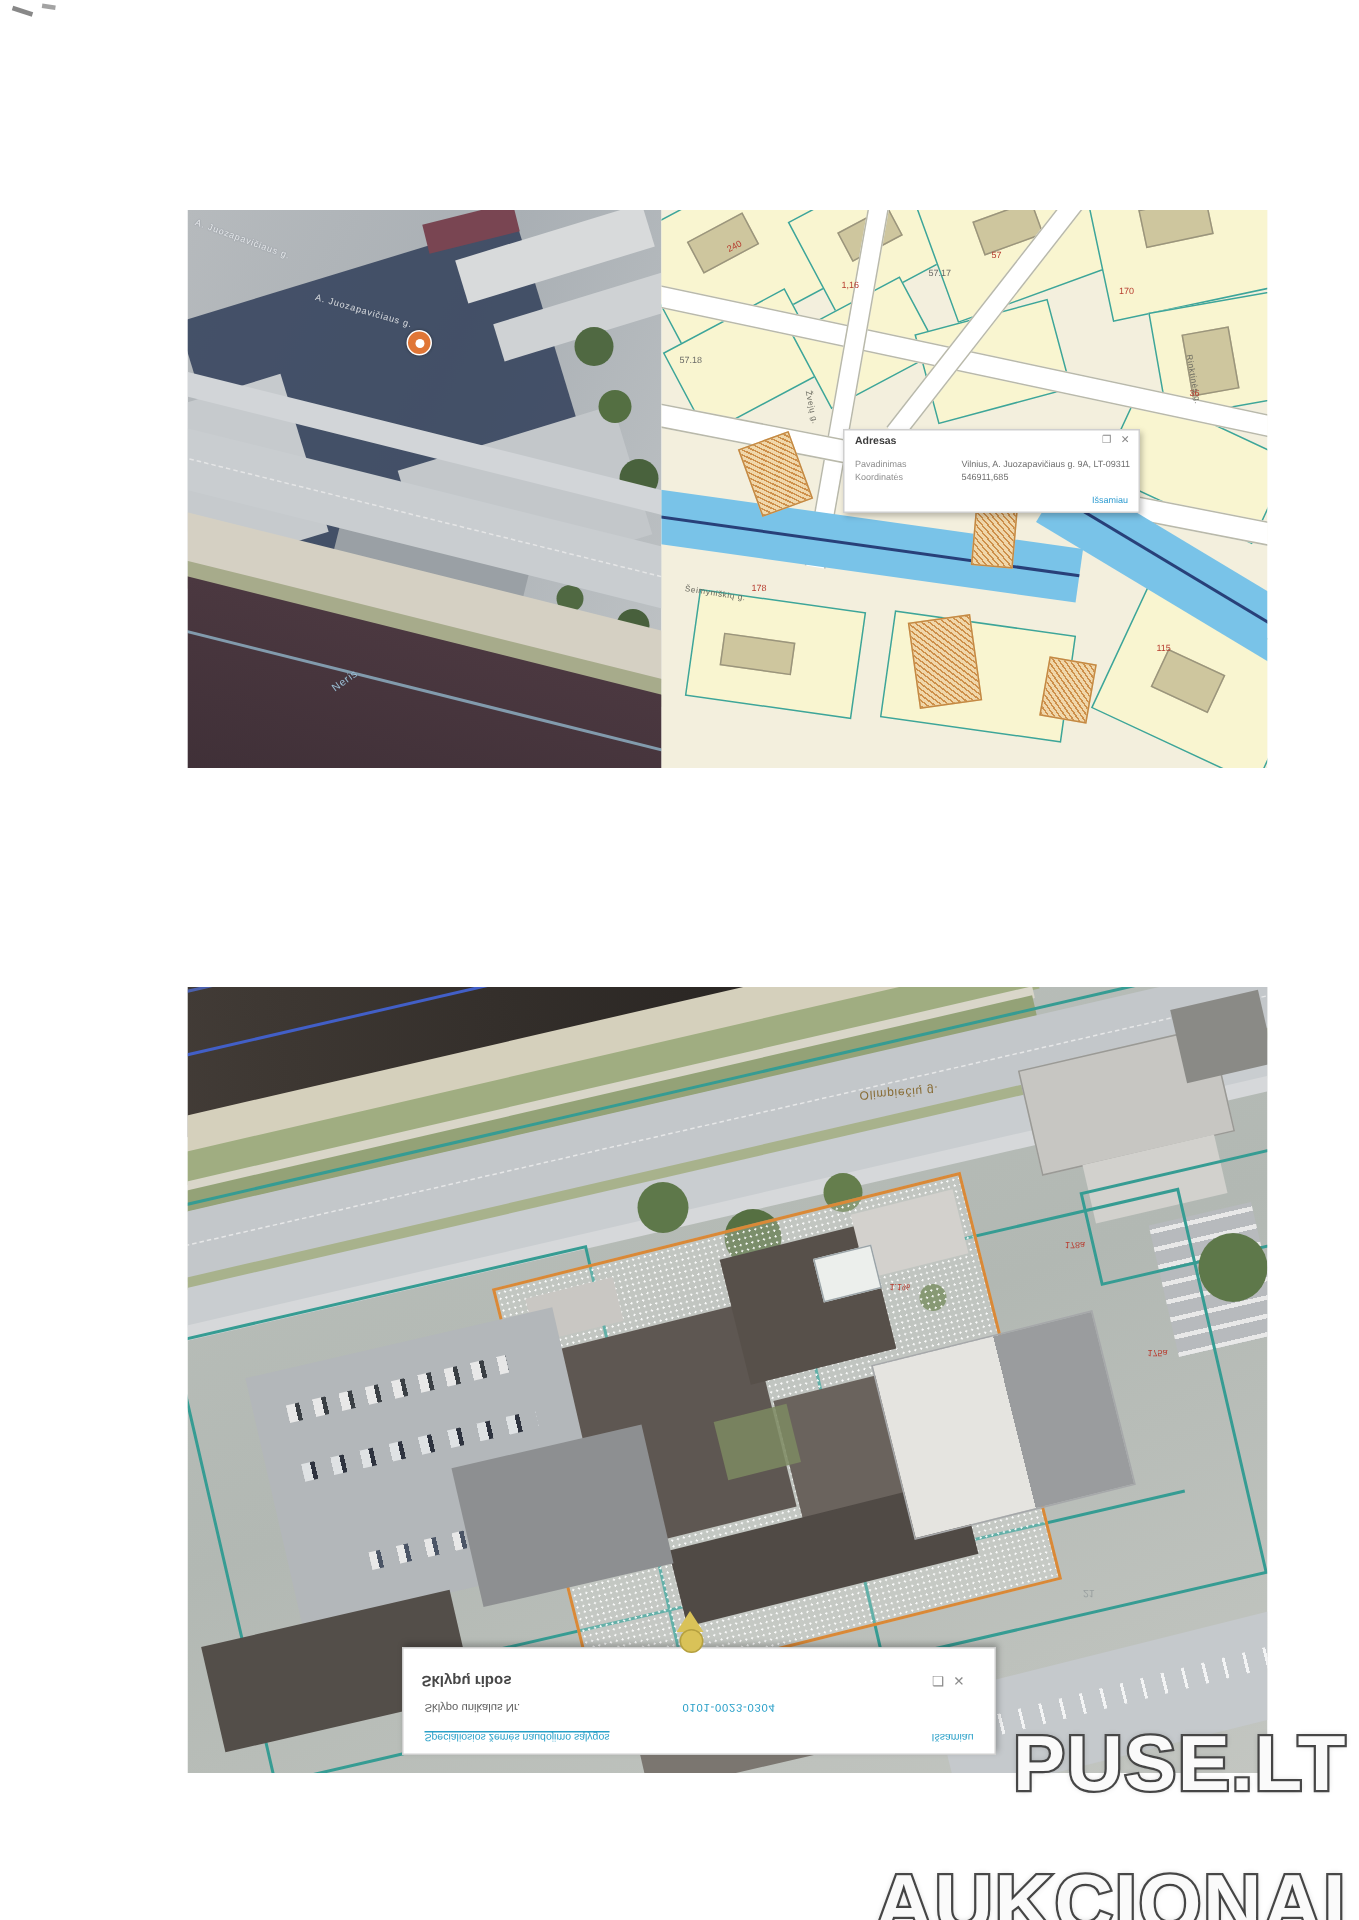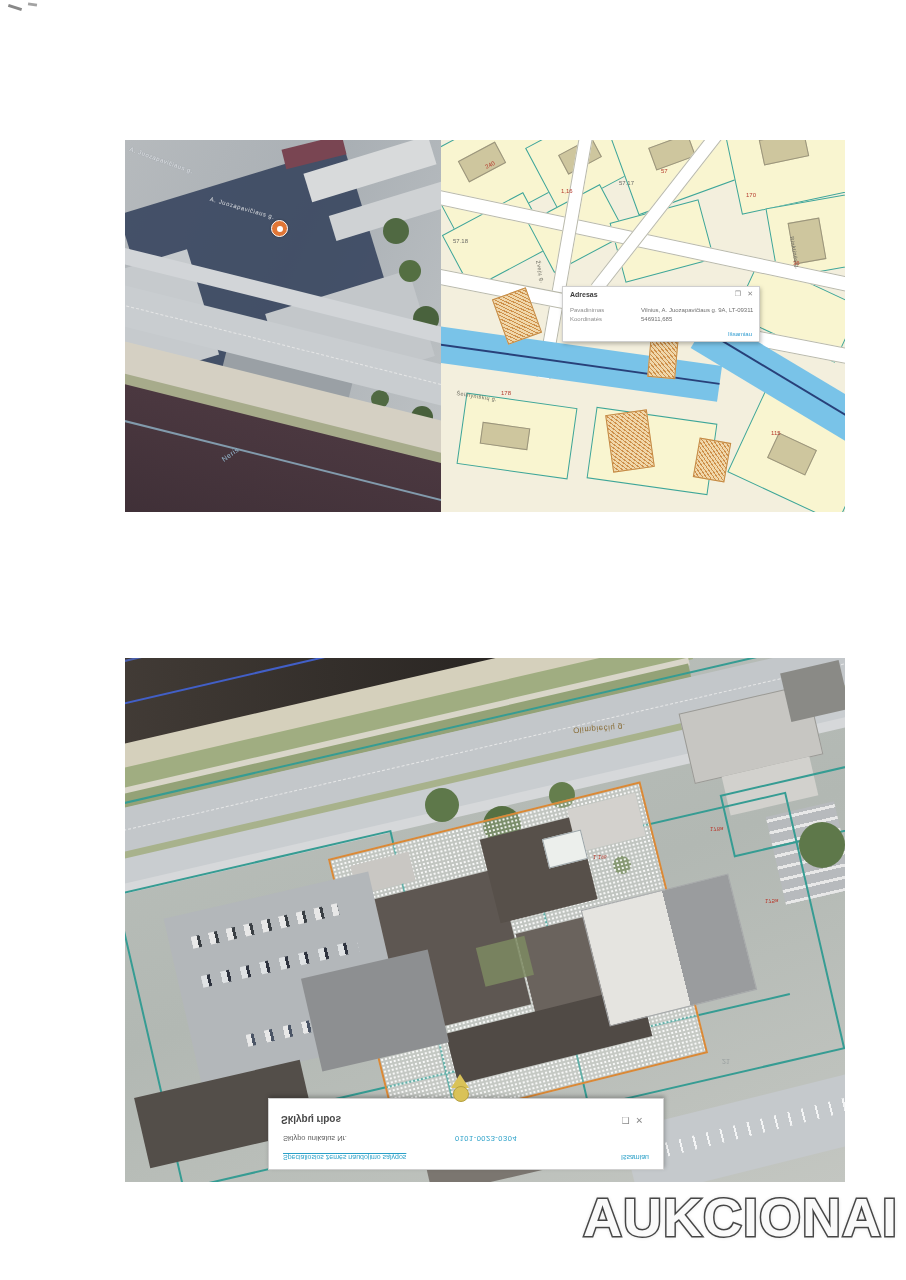--- a/index.html
+++ b/index.html
@@ -210,16 +210,17 @@
       <span class="pb-title">Sklypų ribos</span>
       <span class="pb-ctrl"><span>❐</span><span>✕</span></span>
       <span class="pb-lab">Sklypo unikalus Nr.</span>
       <span class="pb-val">0101-0023-0304</span>
       <span class="pb-link">Specialiosios žemės naudojimo sąlygos</span>
       <span class="pb-more">Išsamiau</span>
     </div>
   </div>
 
   <div class="wm">
+    <div>PUSE.LT</div>
     <div style="font-size:54px;margin-top:41px;">AUKCIONAI</div>
   </div>
 
 </div>
 
 </body></html>

